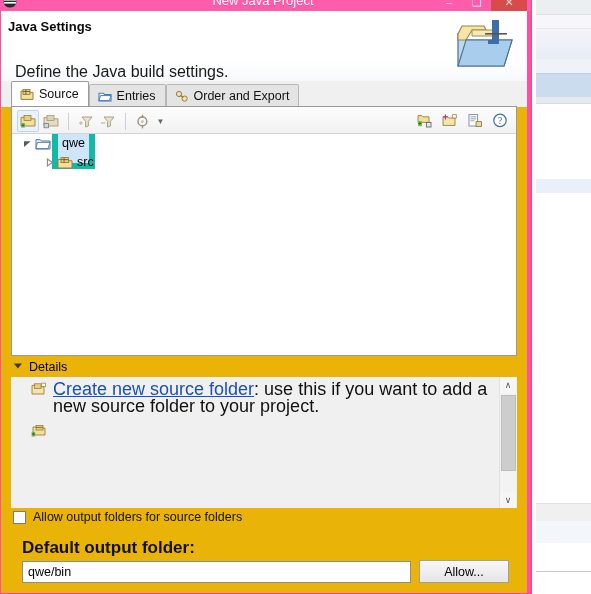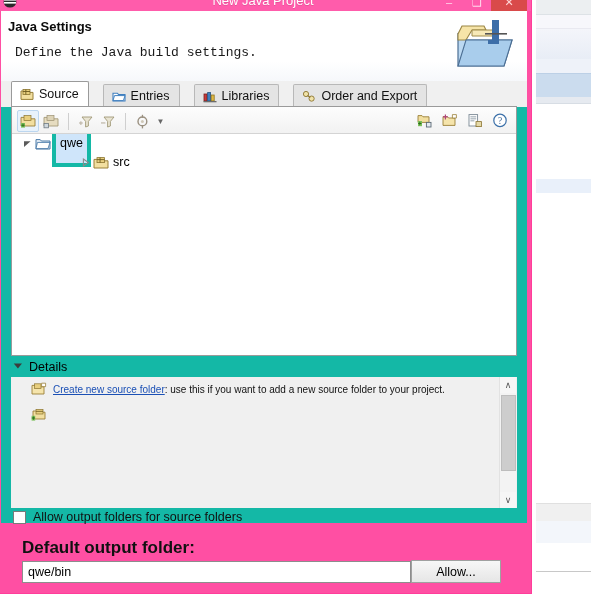--- a/index.html
+++ b/index.html
@@ -46,43 +46,43 @@
     text-align:center;font-size:13px;color:#ffffff;font-weight:400;
     text-shadow:0 1px 0 rgba(0,0,0,.10);
   }
   .win-btns{position:absolute;right:4px;top:0px;height:18px;display:flex;align-items:center;gap:0px;}
   .wb{width:28px;height:17px;display:flex;align-items:center;justify-content:center;
       font-size:11px;color:#ffd9ec;}
   .wb.close{background:#d94a4a;color:#ffd7d7;width:36px;}
 
   
   .client{
-    position:absolute;left:6px;top:18px;width:526px;height:512px;
-    background:#14b8a6;
+    position:absolute;left:6px;top:18px;width:526px;height:582px;
+    background:#eab308;
     box-sizing:border-box;
   }
 
   
   .hdr{
     position:absolute;left:0;top:0;right:0;height:70px;
     background:linear-gradient(180deg,#ffffff 0%,#ffffff 72%,#f6f8fb 100%);
     border-bottom:1px solid #c9c9c9;
   }
   .hdr-title{position:absolute;left:7px;top:8px;font-size:13px;font-weight:bold;color:#0a0a0a;}
-  .hdr-sub{position:absolute;left:14px;top:34px;font-size:13px;color:#1a1a1a;font-family:Liberation Mono, monospace;}
+  .hdr-sub{position:absolute;left:14px;top:52px;font-size:16px;color:#1a1a1a;}
   .hdr-icon{position:absolute;right:13px;top:5px;width:62px;height:56px;}
 
   
   .tabstrip{position:absolute;left:0;top:70px;right:0;height:26px;background:#f0f0f0;}
   .tabs{position:absolute;left:10px;top:0;display:flex;align-items:flex-end;height:26px;}
   .tab{
     height:23px;display:flex;align-items:center;gap:5px;padding:0 9px 0 8px;
     font-size:12.5px;color:#111;background:#e4e4e4;
     border:1px solid #b8b8b8;border-bottom:none;
-    border-radius:2px 2px 0 0;margin-right:14px;box-sizing:border-box;cursor:default;
+    border-radius:2px 2px 0 0;margin-right:0;box-sizing:border-box;cursor:default;
   }
   .tab.sel{background:#ffffff;height:26px;border-color:#9a9a9a;border-bottom:1px solid #ffffff;}
   .tab svg{display:block;}
 
   
   .tabbody{
     position:absolute;left:10px;top:95px;width:506px;height:250px;
     background:#ffffff;border:1px solid #9a9a9a;box-sizing:border-box;
   }
   .toolbar{position:absolute;left:0;top:0;right:0;height:26px;
@@ -90,51 +90,51 @@
   .tb-left{position:absolute;left:5px;top:3px;display:flex;align-items:center;gap:2px;}
   .tb-right{position:absolute;right:6px;top:3px;display:flex;align-items:center;gap:5px;}
   .tbsep{width:1px;height:17px;background:#cfcfcf;margin:0 5px;}
   .tbbtn{width:20px;height:20px;display:flex;align-items:center;justify-content:center;cursor:default;}
   .tbbtn.on{border:1px solid #bcd6ef;background:#e8f2fb;border-radius:2px;}
   .caret{width:11px;height:20px;display:flex;align-items:center;justify-content:center;color:#666;font-size:8px;}
 
   
   .tree{position:absolute;left:0;top:27px;right:0;bottom:0;background:#ffffff;overflow:hidden;}
   .trow{display:flex;align-items:center;height:19px;padding-left:8px;}
-  .trow.indent{padding-left:30px;margin-left:36px;}
+  .trow.indent{padding-left:30px;}
   .twist{width:14px;display:flex;align-items:center;justify-content:center;}
   .tlabel{font-size:12.5px;color:#000;padding:0 3px;line-height:15px;}
-  .tlabel.sel{background:#cfe5fa;border:4px solid #14b8a6;padding:12px 4px;}
+  .tlabel.sel{background:#cfe5fa;border:6px solid #14b8a6;padding:12px 4px;}
   .ticon{width:18px;display:flex;align-items:center;justify-content:center;}
 
   
   .details-hd{position:absolute;left:12px;top:349px;display:flex;align-items:center;gap:6px;}
   .details-hd .tw{font-size:9px;color:#333;}
   .details-hd .lb{font-size:12.5px;color:#000;}
 
   .details-box{
     position:absolute;left:10px;top:366px;width:506px;height:131px;
     background:#f0f0f0;overflow:hidden;
   }
   .dlist{position:absolute;left:0;top:0;width:486px;height:131px;overflow:hidden;}
   .ditem{display:flex;gap:6px;padding:4px 6px 4px 20px;}
   .dicon{width:16px;min-width:16px;padding-top:1px;}
-  .dtext{font-size:10px;line-height:17px;color:#111;}
+  .dtext{font-size:18px;line-height:17px;color:#111;}
   .dlink{color:#1b50b5;text-decoration:underline;}
 
   .dscroll{position:absolute;right:1px;top:0;width:16px;height:131px;background:#f3f3f3;border-left:1px solid #e2e2e2;}
   .dsarrow{width:16px;height:16px;display:flex;align-items:center;justify-content:center;color:#555;font-size:9px;background:#f6f6f6;}
   .dsthumb{position:absolute;left:1px;top:18px;width:13px;height:74px;background:#cdcdcd;border:1px solid #bdbdbd;}
 
   
   .cbrow{position:absolute;left:12px;top:499px;display:flex;align-items:center;gap:7px;}
   .cbox{width:13px;height:13px;background:#fff;border:1px solid #7b7b7b;box-sizing:border-box;}
   .cblabel{font-size:12.5px;color:#111;}
   .outlabel{position:absolute;left:21px;top:527px;font-size:17px;color:#111;font-weight:bold;}
-  .outrow{position:absolute;left:21px;top:549px;display:flex;align-items:center;gap:0;}
+  .outrow{position:absolute;left:21px;top:549px;display:flex;align-items:center;gap:8px;}
   .outinput{
     width:389px;height:22px;background:#ffffff;border:1px solid #8d8d8d;
     box-sizing:border-box;padding:0 5px;font-size:12.5px;color:#000;line-height:20px;
     font-family:"Liberation Sans",sans-serif;
   }
   .browse{
     width:90px;height:23px;background:linear-gradient(180deg,#f7f7f7,#e6e6e6);
     border:1px solid #a0a0a0;box-sizing:border-box;font-size:12.5px;color:#000;
     display:flex;align-items:center;justify-content:center;cursor:default;
     font-family:"Liberation Sans",sans-serif;
@@ -217,31 +217,20 @@
           <div class="tab">
             <span>
               <svg width="14" height="13" viewBox="0 0 14 13">
                 <path d="M1 3.2 L5.4 3.2 L6.6 4.6 L13 4.6 L13 11 L1 11 Z" fill="#ffffff" stroke="#3f7fbf" stroke-width="1.1"></path>
                 <path d="M2.5 5.6 L13 5.6 L11.4 10.6 L1 10.6 Z" fill="#ffffff" stroke="#3f7fbf" stroke-width="1"></path>
               </svg>
             </span>
             <span>Entries</span>
           </div>
 
-          <div class="tab">
-            <span>
-              <svg width="14" height="13" viewBox="0 0 14 13">
-                <rect x="1" y="4" width="3" height="7" fill="#c63c3c" stroke="#7a2020" stroke-width=".8"></rect>
-                <rect x="4.6" y="2.6" width="3" height="8.4" fill="#3f7fbf" stroke="#23527f" stroke-width=".8"></rect>
-                <rect x="8.2" y="5" width="3" height="6" fill="#e0b843" stroke="#8d7322" stroke-width=".8"></rect>
-                <rect x="0.5" y="11" width="13" height="1.3" fill="#6b6b6b"></rect>
-              </svg>
-            </span>
-            <span>Libraries</span>
-          </div>
 
           <div class="tab">
             <span>
               <svg width="14" height="13" viewBox="0 0 14 13">
                 <circle cx="4" cy="4" r="2.6" fill="#f0e2a8" stroke="#8b7430" stroke-width=".9"></circle>
                 <circle cx="9.6" cy="8.6" r="2.6" fill="#f0e2a8" stroke="#8b7430" stroke-width=".9"></circle>
                 <path d="M5.6 5.6 L8.2 7.4" stroke="#8b7430" stroke-width="1.2"></path>
               </svg>
             </span>
             <span>Order and Export</span>

